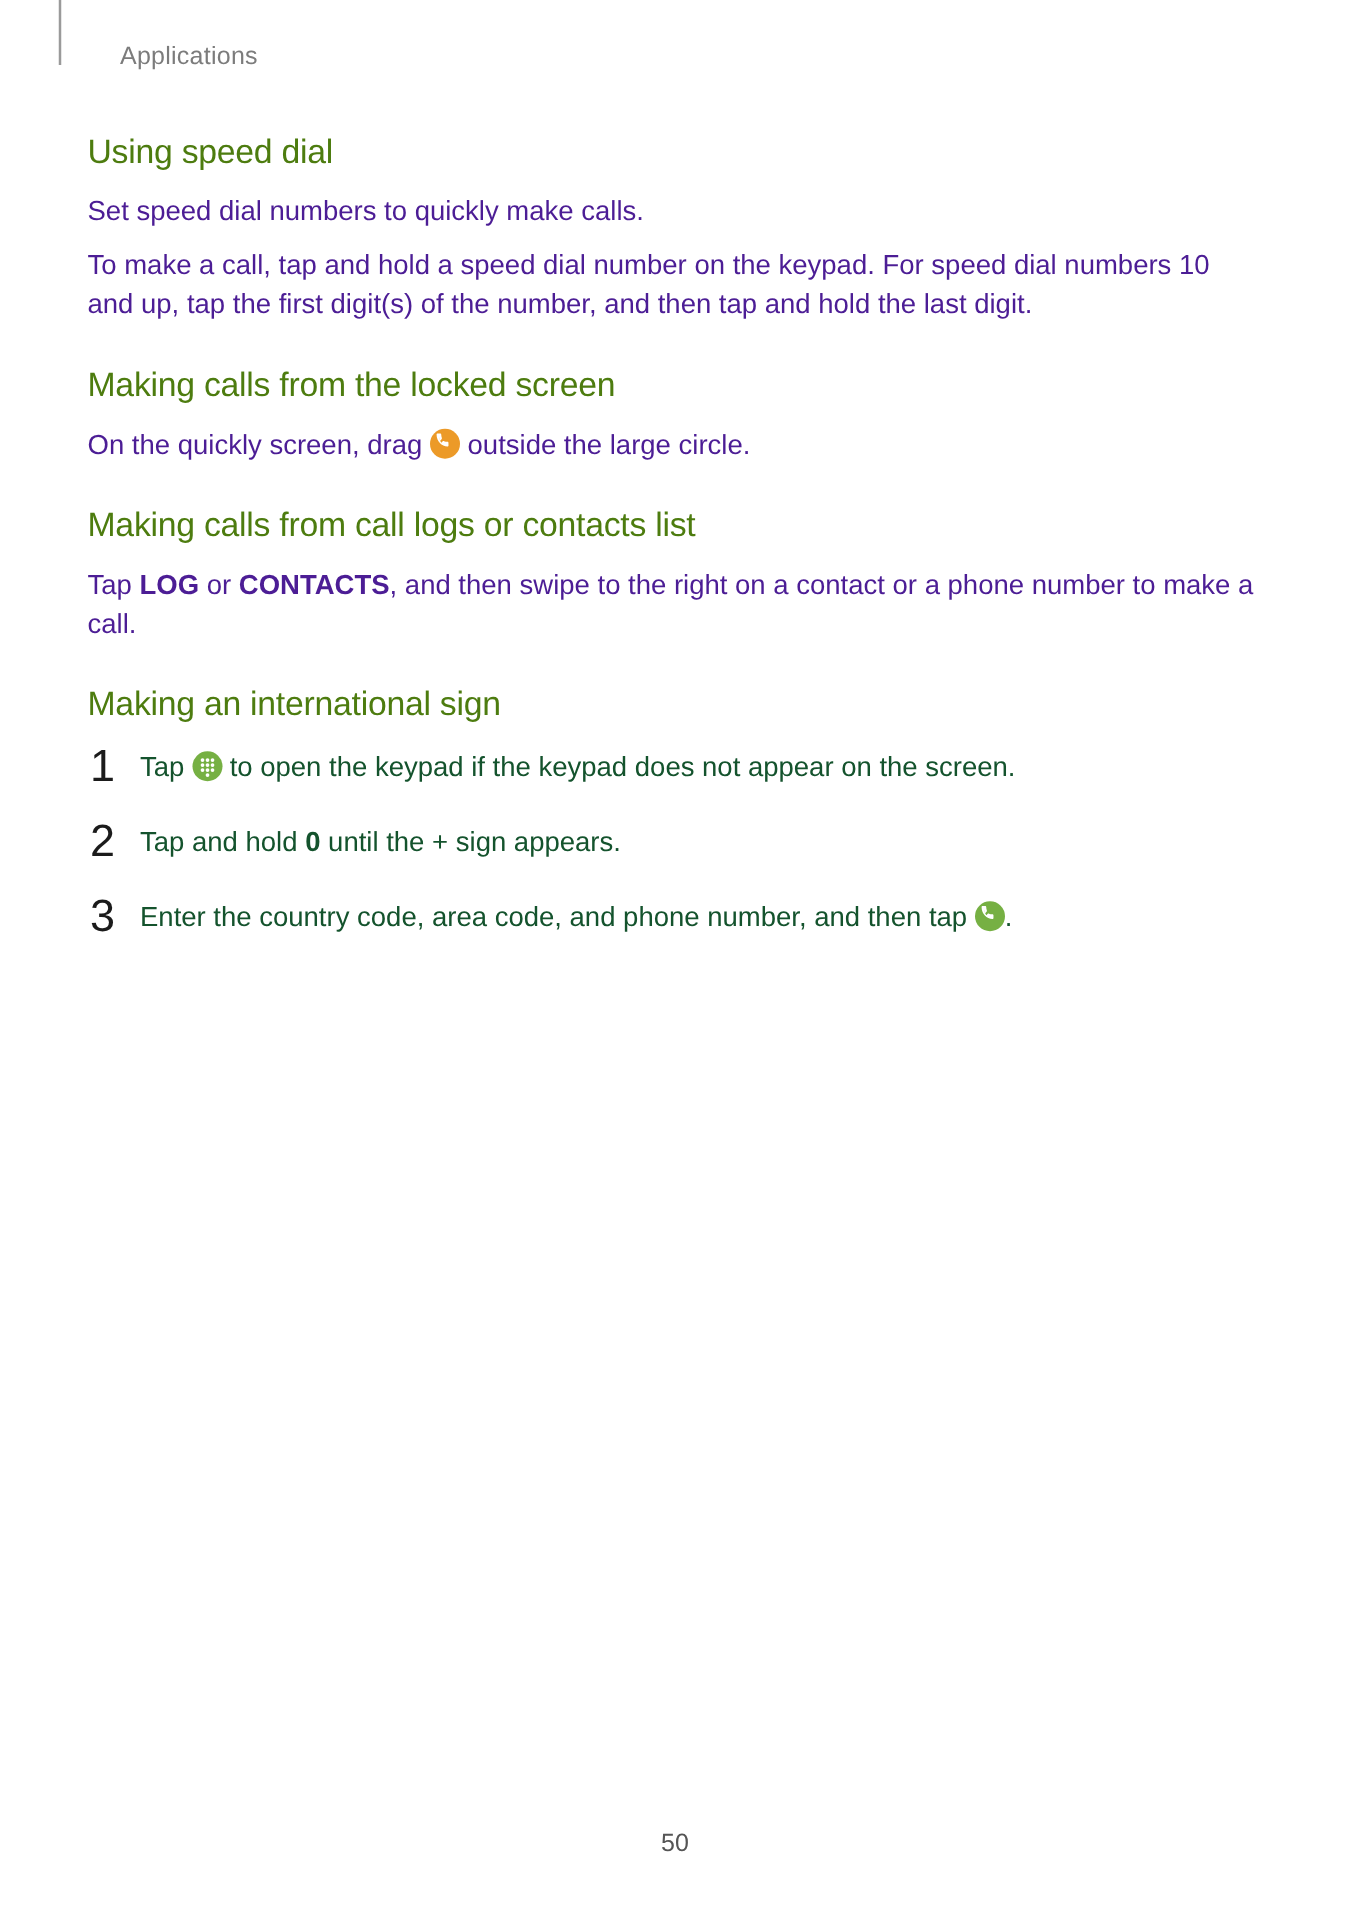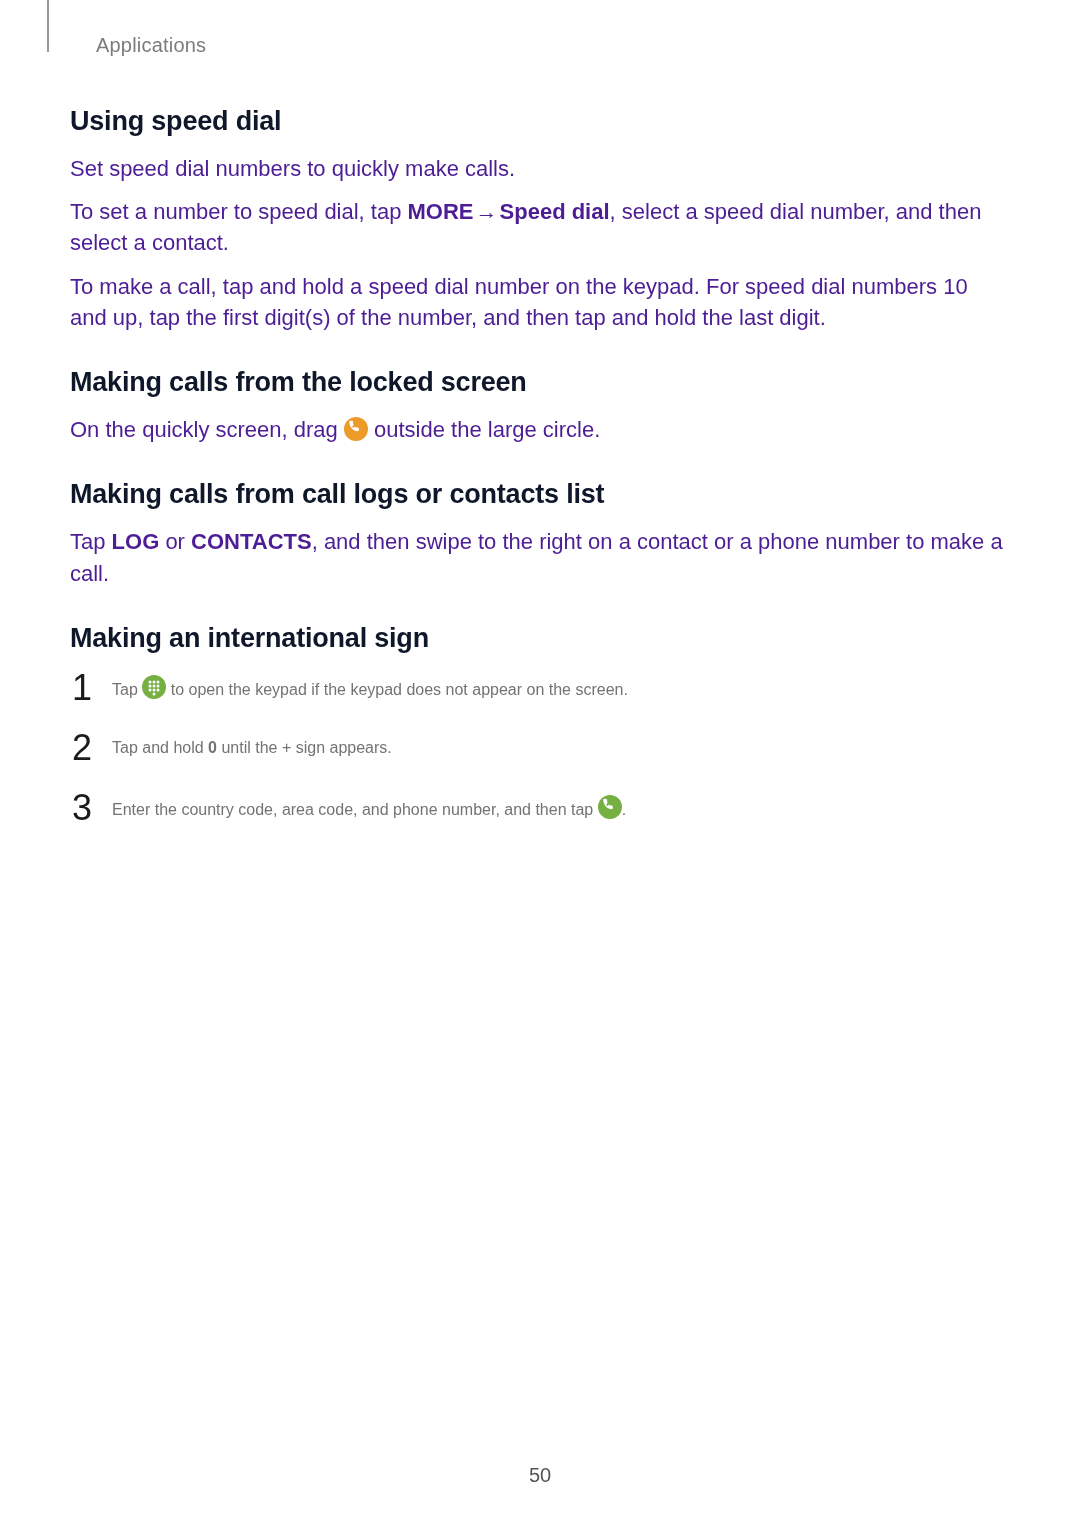--- a/index.html
+++ b/index.html
@@ -28,22 +28,22 @@
     letter-spacing: 0.2px;
   }
   .content {
     position: absolute;
     left: 70px;
     top: 106px;
     width: 940px;
   }
   h2 {
     font-size: 27px;
-    font-weight: 700;
-    color: #0f172a;
+    font-weight: 400;
+    color: #4d7c0f;
     letter-spacing: -0.2px;
     margin-bottom: 16px;
     margin-top: 34px;
   }
   h2.first { margin-top: 0; }
   p {
     font-size: 22px;
     line-height: 1.42;
     color: #4c1d95;
     margin-bottom: 12px;
@@ -82,23 +82,23 @@
     font-size: 36px;
     font-weight: 400;
     color: #1b1b1b;
     line-height: 1;
     width: 24px;
     text-align: center;
     font-family: "Segoe UI Light", "Helvetica Neue Light", -apple-system, Arial, sans-serif;
     font-weight: 300;
   }
   .step-text {
-    font-size: 16px;
+    font-size: 22px;
     line-height: 1.42;
-    color: #737373;
+    color: #14532d;
     flex: 1;
   }
   .page-num {
     position: absolute;
     bottom: 40px;
     left: 0;
     width: 100%;
     text-align: center;
     font-size: 20px;
     color: #555;
@@ -107,23 +107,20 @@
 </head>
 <body>
 
 <div class="vrule"></div>
 <div class="crumb">Applications</div>
 
 <div class="content">
 
   <h2 class="first">Using speed dial</h2>
   <p>Set speed dial numbers to quickly make calls.</p>
-  <p>
-    <span>To set a number to speed dial, tap </span><span class="bold">MORE</span><span class="arrow"> → </span><span class="bold">Speed dial</span><span>, select a speed dial number, and then select a contact.</span>
-  </p>
   <p>To make a call, tap and hold a speed dial number on the keypad. For speed dial numbers 10 and up, tap the first digit(s) of the number, and then tap and hold the last digit.</p>
 
   <h2>Making calls from the locked screen</h2>
   <p>
     <span>On the quickly screen, drag </span><span class="icon-circle icon-orange"><svg class="phone-svg" width="24" height="24" viewBox="0 0 24 24">
           <path d="M7.5 6.5c.2 2 .9 3.9 2 5.5l1.3-1.3c.3-.3.8-.4 1.2-.2 1 .4 2.1.6 3.2.6.6 0 1 .4 1 1v2.4c0 .6-.4 1-1 1C9.9 15.5 5 10.6 5 4.3c0-.6.4-1 1-1h2.4c.6 0 1 .4 1 1 0 1.1.2 2.2.6 3.2.1.4 0 .9-.3 1.2L8.4 10" transform="translate(1,1) scale(0.85)" fill="#fff"></path>
         </svg></span><span> outside the large circle.</span>
   </p>
 
   <h2>Making calls from call logs or contacts list</h2>

